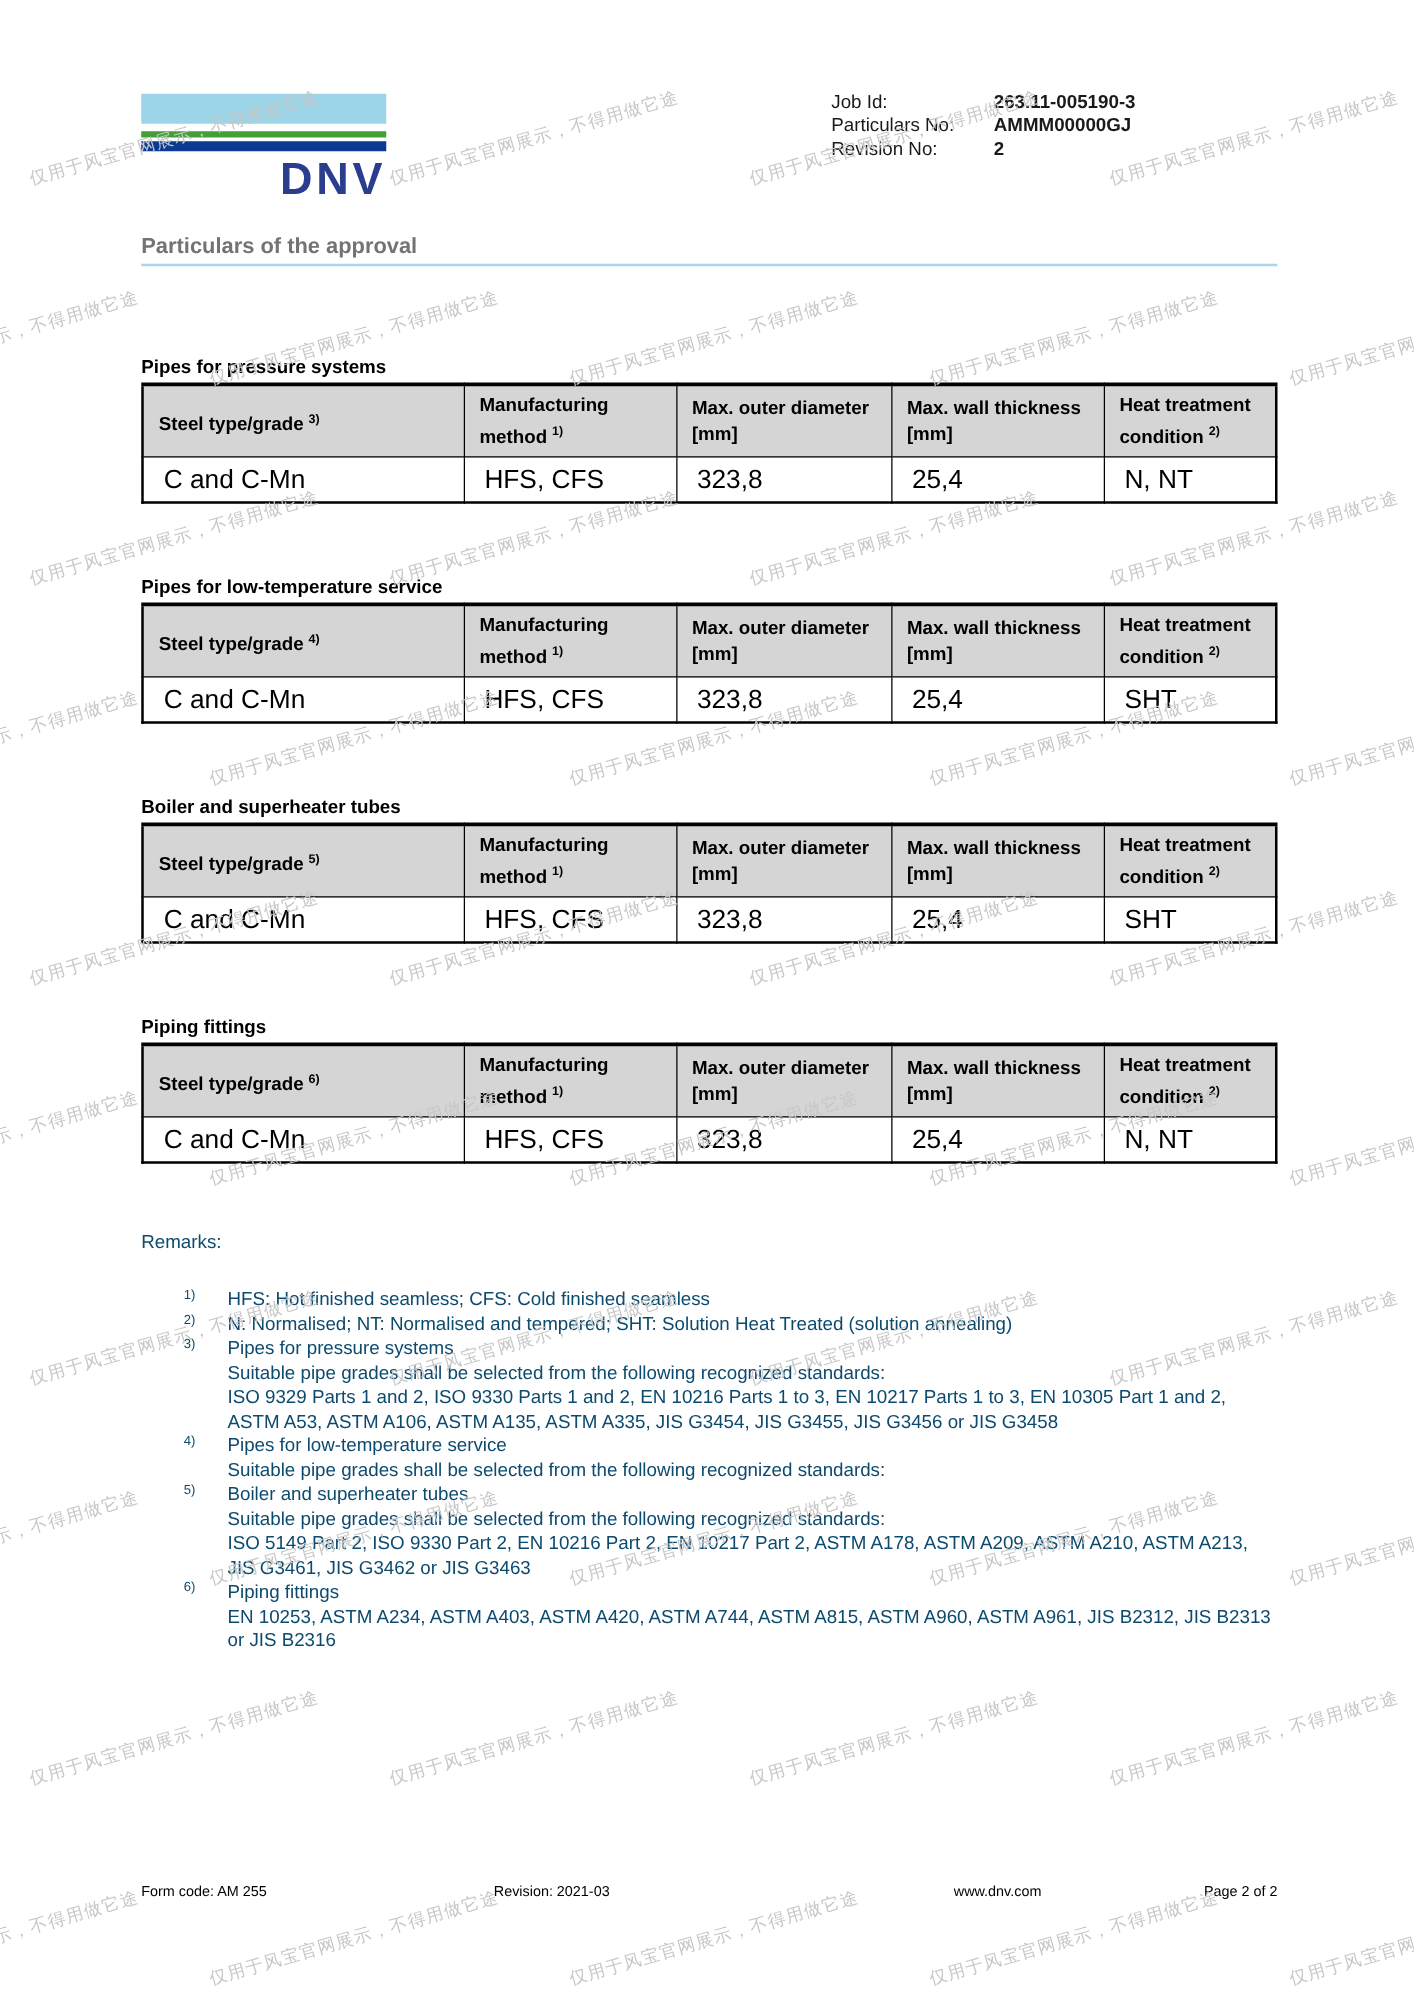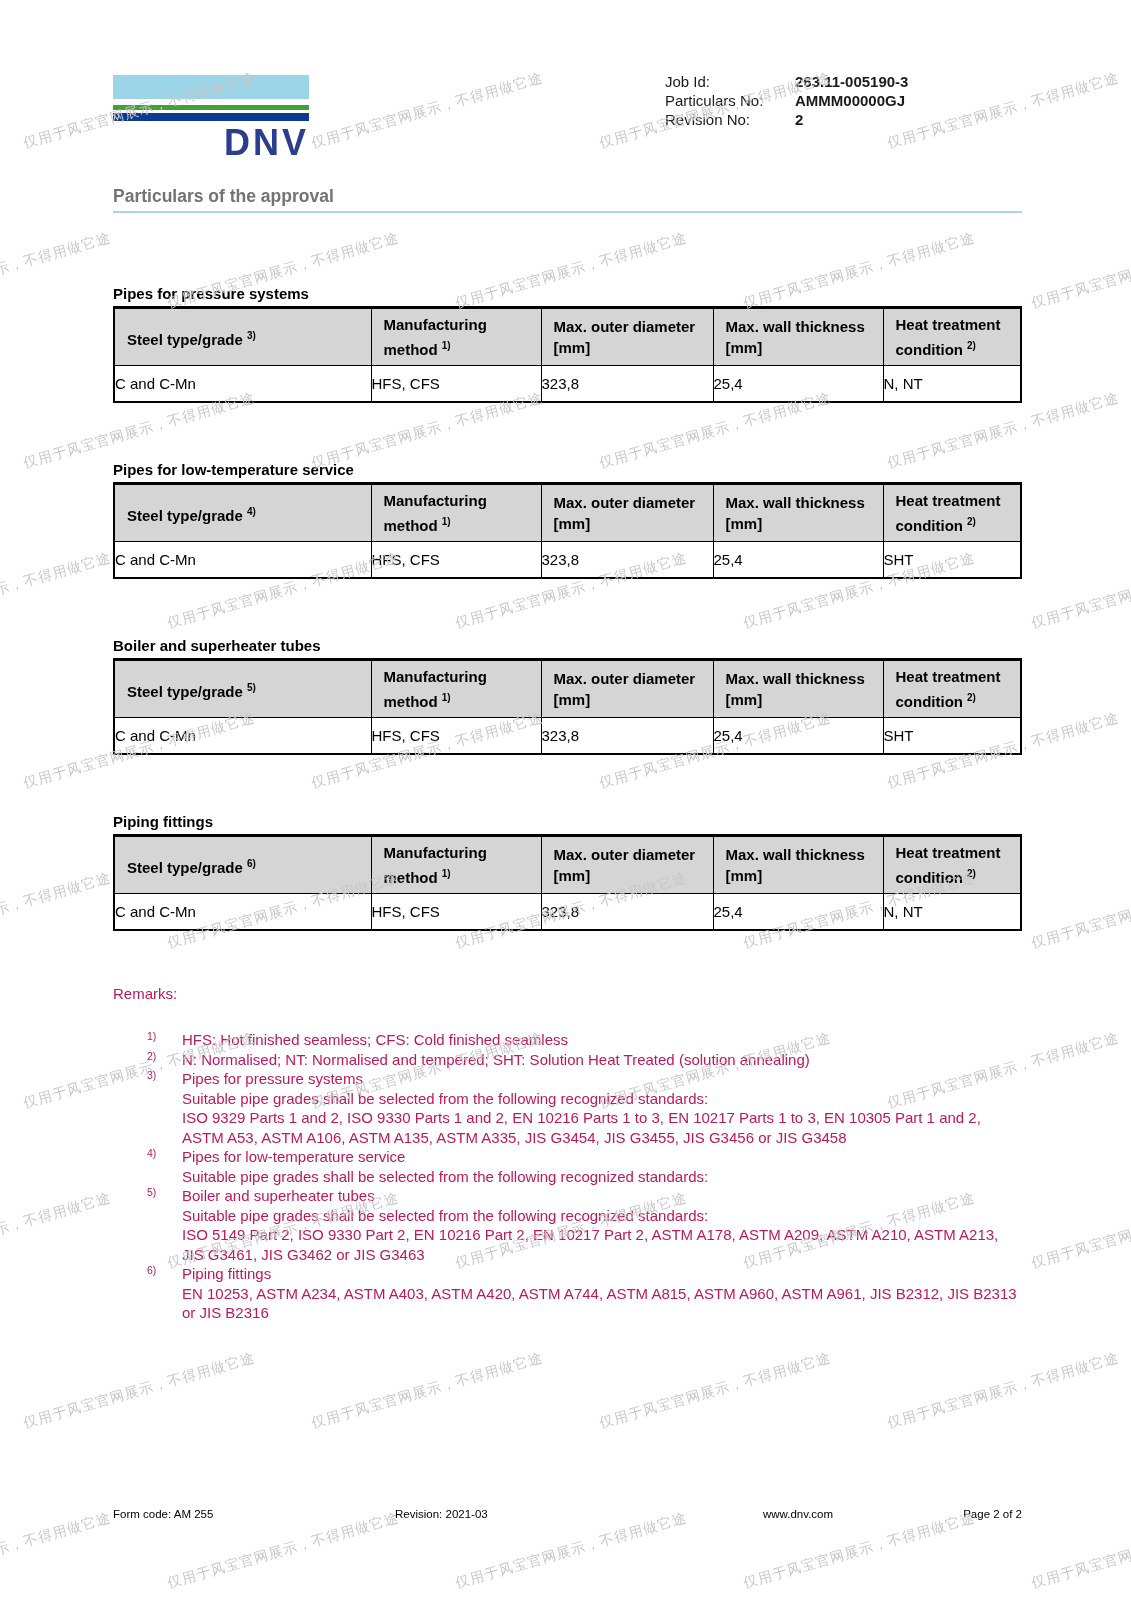--- a/index.html
+++ b/index.html
@@ -51,27 +51,27 @@
   table.spec col.c1 { width:257px; }
   table.spec col.c2 { width:170px; }
   table.spec col.c3 { width:172px; }
   table.spec col.c4 { width:170px; }
   table.spec th {
     background:#d5d5d5; font-size:15px; font-weight:bold; text-align:left;
     vertical-align:middle; padding:5px 12px; height:46px; line-height:21px;
     border:1.4px solid #000; color:#000;
   }
   table.spec td {
-    font-size:15px; padding:7px 0; height:21px; line-height:21px;
+    font-size:21px; padding:7px 16px; height:21px; line-height:21px;
     vertical-align:middle; border:1.4px solid #000; color:#000;
   }
   th sup { font-size:10px; margin-left:4px; }
 
   
-  .remarks { margin-top:54px; font-size:15px; color:#be185d; }
+  .remarks { margin-top:54px; font-size:15px; color:#0c4a6e; }
   .remarks-title { margin-bottom:28px; }
   .remark-item { display:flex; line-height:19.5px; }
   .remark-marker {
     flex:none; width:35px; margin-left:34px;
     font-size:10.5px; position:relative; top:-3px;
   }
   .remark-text { flex:1; }
 
   
   .footer { position:absolute; left:113px; top:1508px; width:909px; height:20px; font-size:11.5px; color:#000; z-index:10; }

